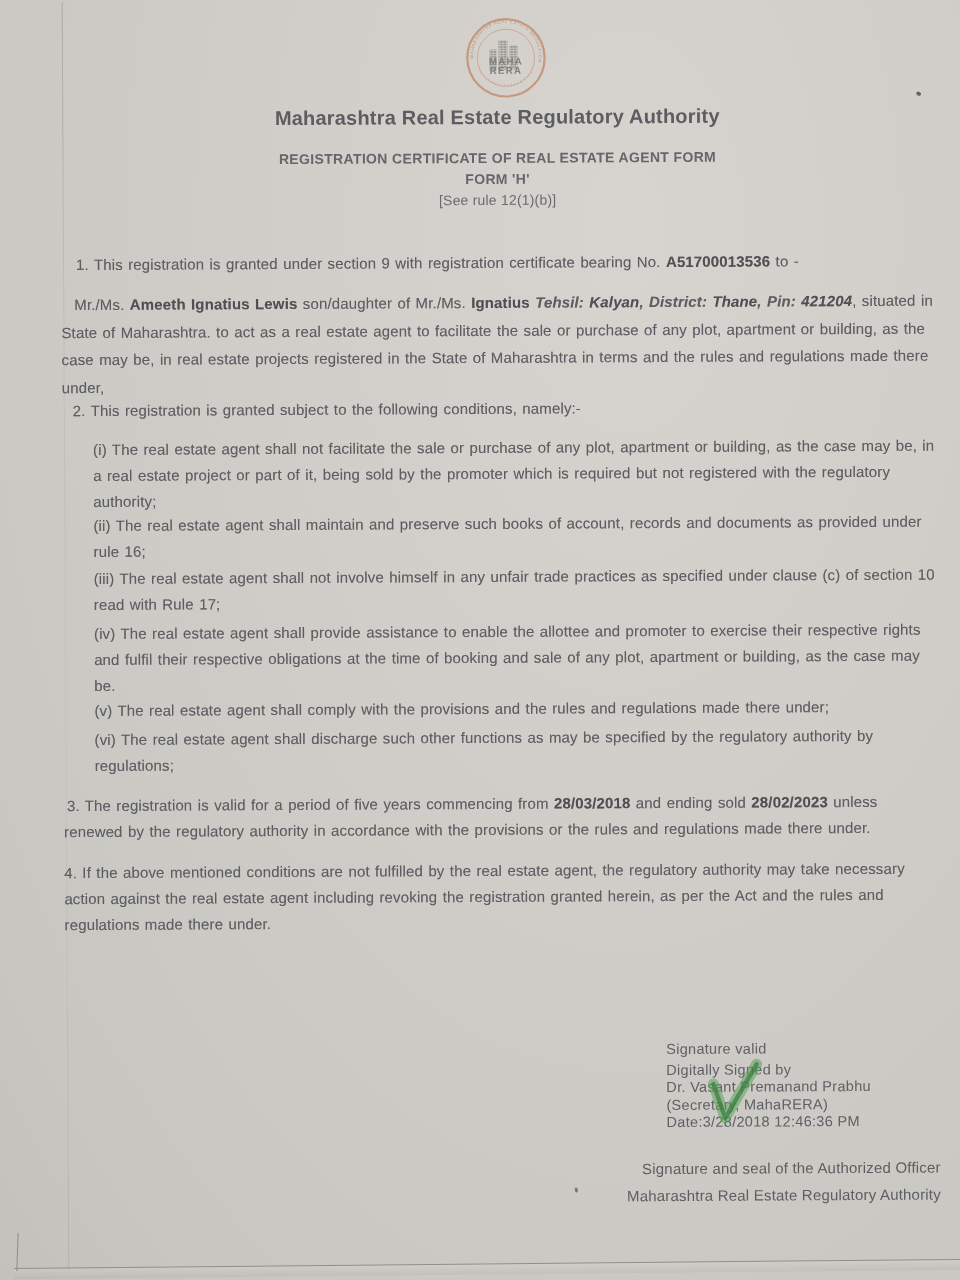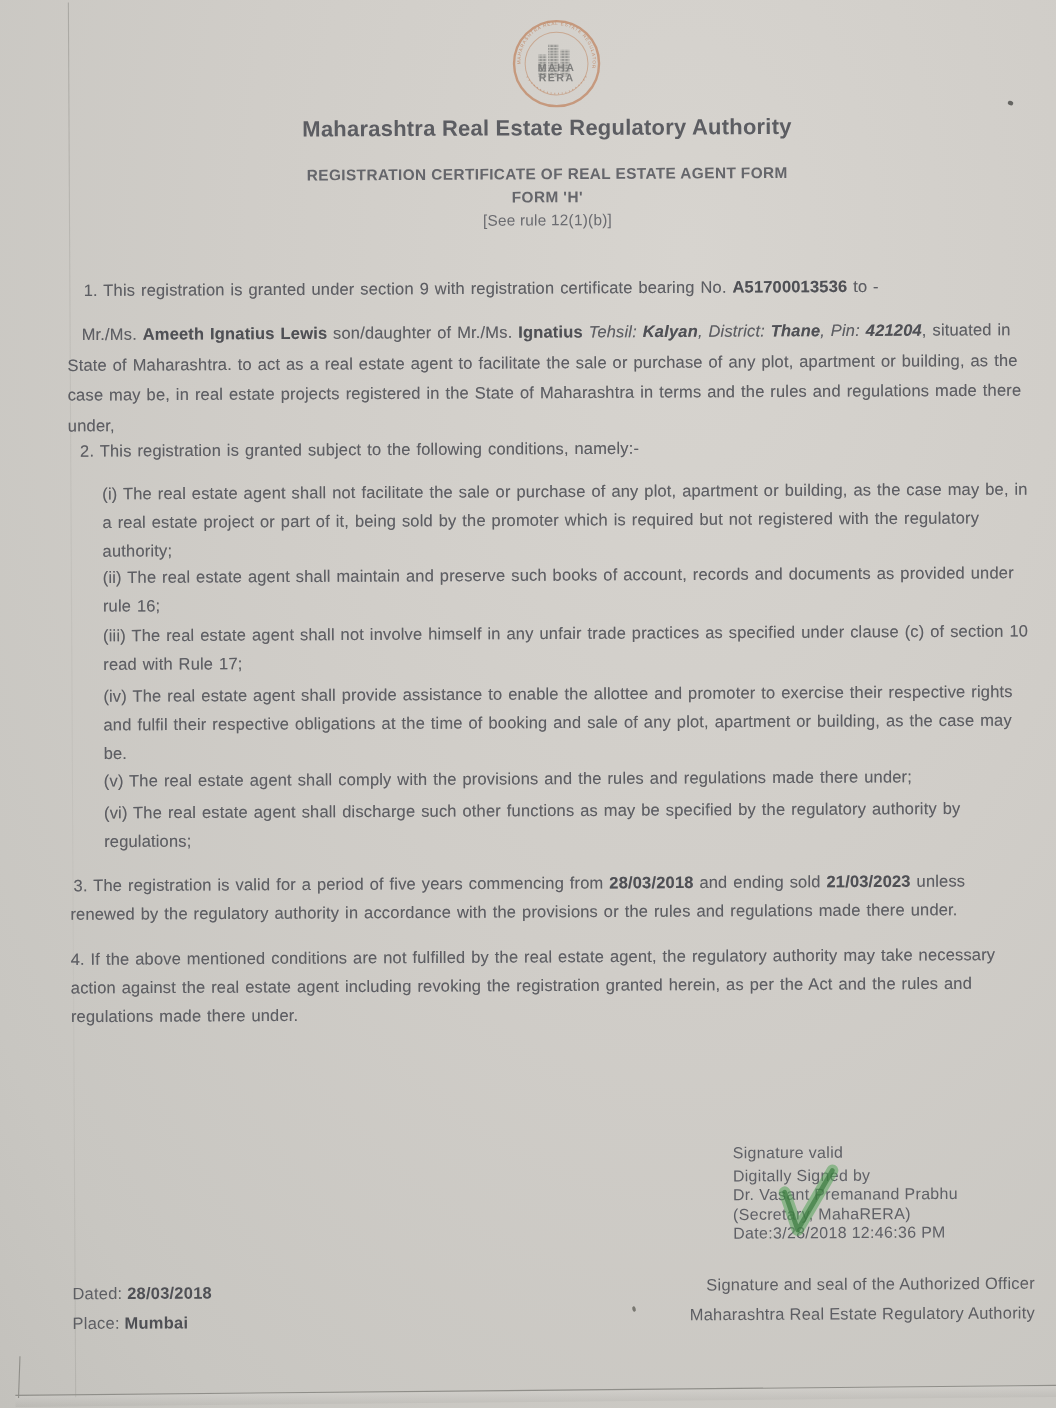--- a/index.html
+++ b/index.html
@@ -24,21 +24,21 @@
   }
   .p1{top:250px;text-indent:15px;}
   .p1b{top:289px;text-indent:13px;line-height:27.5px;}
   .p2{top:396px;text-indent:11px;}
   .cond{left:94px;width:843px;}
   .ci{top:435px;}  .cii{top:511px;}  .ciii{top:564px;}
   .civ{top:619px;} .cv{top:696px;}   .cvi{top:725px;}
   .p3{top:791px;text-indent:3px;}
   .p4{top:858px;}
   .bold{font-weight:700;color:#4f5055;}
-  .italic{font-style:italic;}
+  .italic{font-style:italic;font-weight:bold;}
   .sig-block{left:664px;top:1042px;font-size:14.5px;line-height:17.2px;color:#5f6066;letter-spacing:0.3px;}
   .sig-valid{margin-bottom:4px;}
   .sig-check{left:703px;top:1056px;width:56px;height:74px;transform:rotate(4deg);}
   .footer-left{left:63px;top:1166px;font-size:15px;color:#5d5e63;letter-spacing:0.2px;}
   .footer-left .row{margin-bottom:10px;}
   .footer-right{right:22px;top:1156px;width:420px;text-align:right;font-size:15px;line-height:27px;color:#5c5d62;letter-spacing:0.2px;}
   .crease{left:65px;top:0;width:1px;height:1268px;background:linear-gradient(180deg,rgba(105,105,100,0.35),rgba(105,105,100,0.12) 25%,rgba(105,105,100,0.05) 70%,rgba(105,105,100,0.18));}
   .bottom-edge{left:14px;top:1268px;width:946px;height:1px;background:#8f8e89;transform:rotate(-0.55deg);transform-origin:left center;}
   .bottom-edge-lip{left:14px;top:1269px;width:946px;height:10px;background:linear-gradient(180deg,rgba(255,255,255,0.10),rgba(0,0,0,0.04));transform:rotate(-0.55deg);transform-origin:left top;}
   .left-edge-vert{left:17px;top:1233px;width:1px;height:38px;background:#8f8e89;transform:rotate(2deg);}
@@ -87,43 +87,35 @@
     <p class="abs para p1b"><span>Mr./Ms. </span><span class="bold">Ameeth Ignatius Lewis</span><span> son/daughter of Mr./Ms. </span><span class="bold">Ignatius</span><span> </span><span class="italic">Tehsil: </span><span class="bold italic">Kalyan</span><span class="italic">, </span><span class="italic">District: </span><span class="bold italic">Thane</span><span class="italic">, </span><span class="italic">Pin: </span><span class="bold italic">421204</span><span>, situated in State of Maharashtra. to act as a real estate agent to facilitate the sale or purchase of any plot, apartment or building, as the case may be, in real estate projects registered in the State of Maharashtra in terms and the rules and regulations made there under,</span></p>
     <p class="abs para p2"><span>2. This registration is granted subject to the following conditions, namely:-</span></p>
 
     <p class="abs para cond ci"><span>(i) The real estate agent shall not facilitate the sale or purchase of any plot, apartment or building, as the case may be, in a real estate project or part of it, being sold by the promoter which is required but not registered with the regulatory authority;</span></p>
     <p class="abs para cond cii"><span>(ii) The real estate agent shall maintain and preserve such books of account, records and documents as provided under rule 16;</span></p>
     <p class="abs para cond ciii"><span>(iii) The real estate agent shall not involve himself in any unfair trade practices as specified under clause (c) of section 10 read with Rule 17;</span></p>
     <p class="abs para cond civ"><span>(iv) The real estate agent shall provide assistance to enable the allottee and promoter to exercise their respective rights and fulfil their respective obligations at the time of booking and sale of any plot, apartment or building, as the case may be.</span></p>
     <p class="abs para cond cv"><span>(v) The real estate agent shall comply with the provisions and the rules and regulations made there under;</span></p>
     <p class="abs para cond cvi"><span>(vi) The real estate agent shall discharge such other functions as may be specified by the regulatory authority by regulations;</span></p>
 
-    <p class="abs para p3"><span>3. The registration is valid for a period of five years commencing from </span><span class="bold">28/03/2018</span><span> and ending sold </span><span class="bold">21/03/2023</span><span> unless renewed by the regulatory authority in accordance with the provisions or the rules and regulations made there under.</span></p>
+    <p class="abs para p3"><span>3. The registration is valid for a period of five years commencing from </span><span class="bold">28/03/2018</span><span> and ending sold </span><span class="bold">28/02/2023</span><span> unless renewed by the regulatory authority in accordance with the provisions or the rules and regulations made there under.</span></p>
     <p class="abs para p4"><span>4. If the above mentioned conditions are not fulfilled by the real estate agent, the regulatory authority may take necessary action against the real estate agent including revoking the registration granted herein, as per the Act and the rules and regulations made there under.</span></p>
 
     <div class="abs sig-block">
       <div class="sig-valid">Signature valid</div>
       <div>Digitally Signed by</div>
       <div>Dr. Vasant Premanand Prabhu</div>
       <div>(Secretary, MahaRERA)</div>
       <div>Date:3/28/2018 12:46:36 PM</div>
     </div>
     <svg class="abs sig-check" viewBox="0 0 52 68">
       <path d="M7,28 L20,59 L46,7" fill="none" stroke-width="10" stroke-linecap="round" stroke-linejoin="round" opacity="0.55" stroke="#55a459"></path>
       <path d="M7,28 L20,59 L46,7" fill="none" stroke-width="4" stroke-linecap="round" stroke-linejoin="round" opacity="0.65" stroke="#35763a"></path>
     </svg>
 
-    <div class="abs footer-left">
-      <div class="row">
-        <span>Dated: </span><span class="bold">28/03/2018</span>
-      </div>
-      <div class="row">
-        <span>Place: </span><span class="bold">Mumbai</span>
-      </div>
-    </div>
     <div class="abs footer-right">
       <div>Signature and seal of the Authorized Officer</div>
       <div>Maharashtra Real Estate Regulatory Authority</div>
     </div>
 
     <div class="abs crease"></div>
     <div class="abs speck1"></div>
     <div class="abs speck2"></div>
   </div>
 

